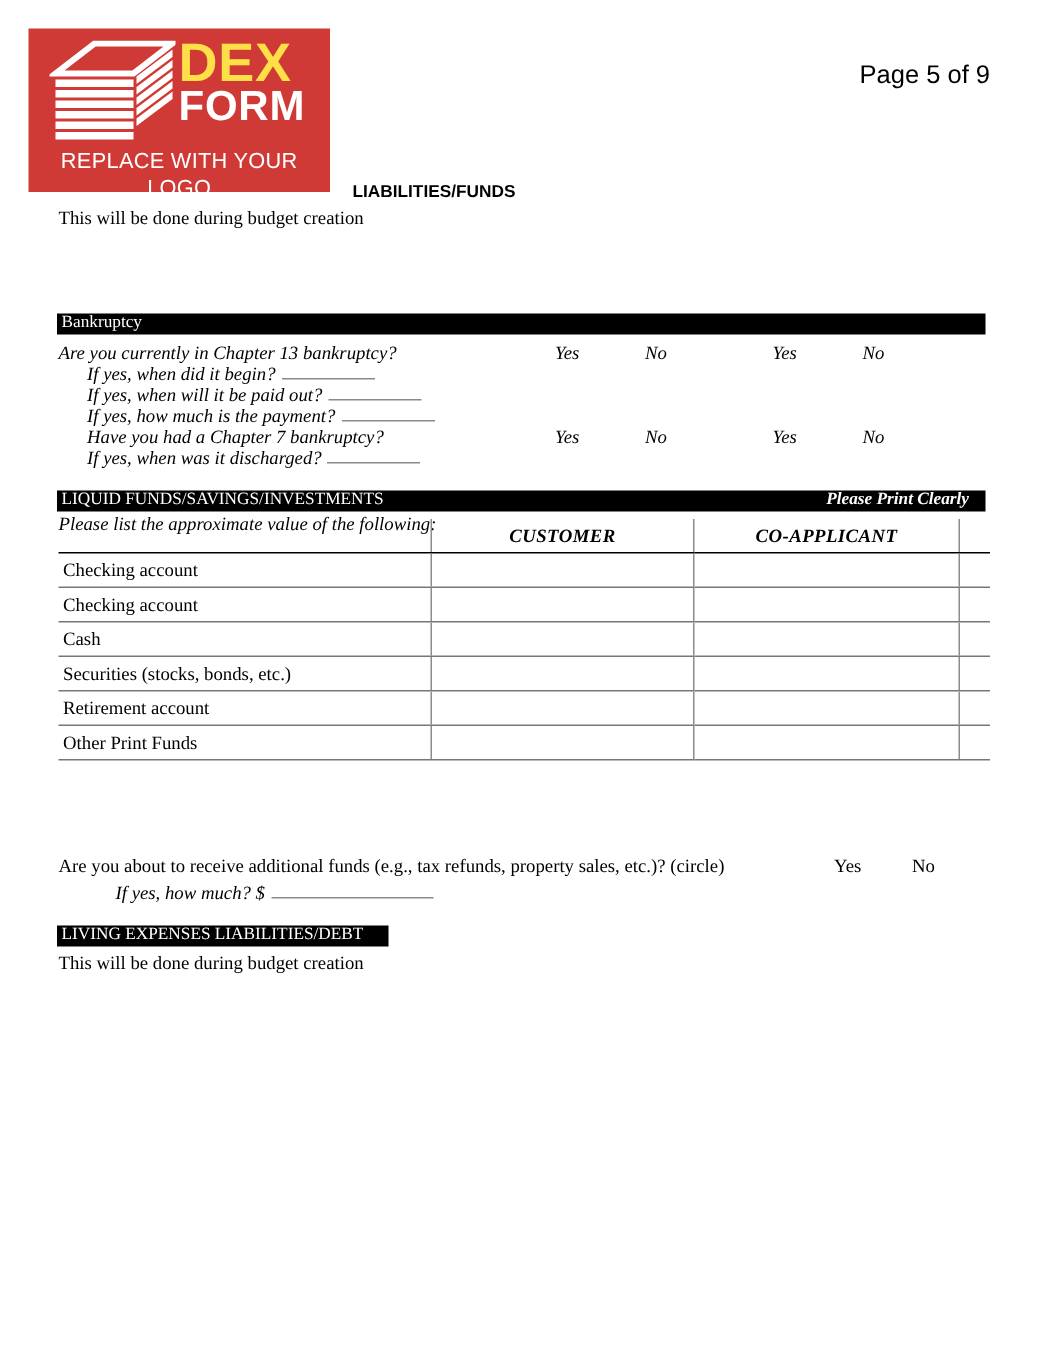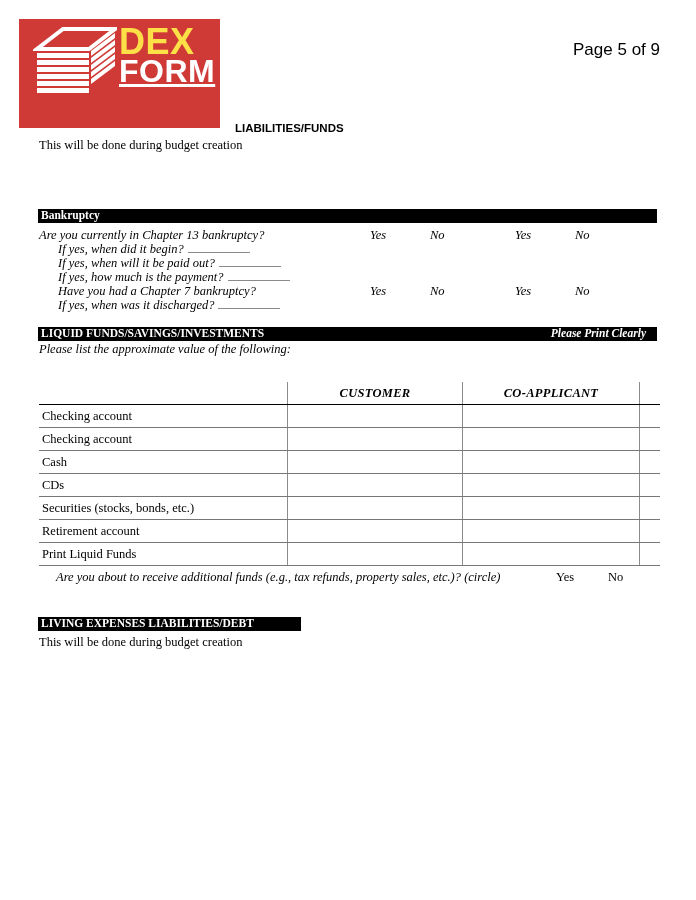--- a/index.html
+++ b/index.html
@@ -51,25 +51,24 @@
     line-height: 30px;
     letter-spacing: 0.5px;
     color: #fde047;
   }
   .logo-word-form {
     position: absolute;
     left: 100px;
     top: 38px;
     font-family: "Liberation Sans", sans-serif;
     font-weight: bold;
-    font-size: 32px;
+    font-size: 28px;
     line-height: 28px;
     letter-spacing: 0.5px;
     color: #ffffff;
-    text-decoration: underline;
   }
   .logo-tagline {
     position: absolute;
     left: 10px;
     top: 80px;
     width: 181px;
     text-align: center;
     font-family: "Liberation Sans", sans-serif;
     font-size: 14.5px;
     line-height: 18px;
@@ -109,37 +108,37 @@
     left: 38px;
     width: 619px;
     background: #000000;
     color: #ffffff;
     height: 14px;
   }
   .bar .bar-title {
     position: absolute;
     left: 3px;
     top: -1px;
-    font-weight: bold;
+    font-weight: normal;
     font-size: 11.5px;
     line-height: 15px;
     white-space: nowrap;
   }
   .bar .bar-right {
     position: absolute;
     right: 11px;
     top: -1px;
     font-weight: bold;
     font-style: italic;
     font-size: 11.5px;
     line-height: 15px;
     white-space: nowrap;
   }
   .bar-short {
-    width: 263px;
+    width: 221px;
   }
 
   
   .q-line {
     position: absolute;
     font-style: italic;
     font-size: 12.5px;
     line-height: 14px;
     white-space: nowrap;
   }
@@ -165,21 +164,21 @@
   .liq-note {
     position: absolute;
     left: 39px;
     top: 342px;
     font-style: italic;
     font-size: 12.5px;
   }
   .fin-table {
     position: absolute;
     left: 39px;
-    top: 382px;
+    top: 346px;
     width: 618px;
     border-collapse: collapse;
     table-layout: fixed;
   }
   .fin-table td {
     padding: 0;
     height: 22px;
     vertical-align: middle;
   }
   .fin-table .col-label { width: 248px; }
@@ -214,24 +213,22 @@
   .fin-table tr.head-row td.col-coapp,
   .fin-table tr.head-row td.col-extra {
     border-left: 1px solid #8c8c8c;
   }
 
   
   .bottom-q {
     position: absolute;
     left: 39px;
     top: 570px;
-    font-style: italic;
-    font-size: 12.5px;
-    white-space: nowrap;
-    margin-left: 17px;
+    font-size: 12.5px;
+    white-space: nowrap;
   }
   .bottom-sub {
     position: absolute;
     left: 77px;
     top: 588px;
     font-style: italic;
     font-size: 12.5px;
     white-space: nowrap;
   }
   .bottom-yes {
@@ -274,20 +271,21 @@
           <polygon points="58,24 82,6 82,11 58,29"></polygon>
           <polygon points="58,31 82,13 82,18 58,36"></polygon>
           <polygon points="58,38 82,20 82,25 58,43"></polygon>
           <polygon points="58,45 82,27 82,32 58,50"></polygon>
           <polygon points="58,52 82,34 82,39 58,57"></polygon>
         </g>
       </svg>
     </div>
     <div class="logo-word-dex">DEX</div>
     <div class="logo-word-form">FORM</div>
+    <div class="logo-tagline">REPLACE WITH YOUR LOGO</div>
   </div>
 
   <div class="page-number">Page 5 of 9</div>
 
   <div class="top-section-title">LIABILITIES/FUNDS</div>
   <div class="top-section-note">This will be done during budget creation</div>
 
   <div class="bar" style="top:209px;">
     <span class="bar-title">Bankruptcy</span>
   </div>
@@ -335,48 +333,45 @@
           <td class="col-coapp"></td>
           <td class="col-extra"></td>
         </tr>
         <tr class="data-row">
           <td class="col-label">Cash</td>
           <td class="col-cust"></td>
           <td class="col-coapp"></td>
           <td class="col-extra"></td>
         </tr>
         <tr class="data-row">
-          <td class="col-label">CDs</td>
-          <td class="col-cust"></td>
-          <td class="col-coapp"></td>
-          <td class="col-extra"></td>
-        </tr>
-        <tr class="data-row">
           <td class="col-label">Securities (stocks, bonds, etc.)</td>
           <td class="col-cust"></td>
           <td class="col-coapp"></td>
           <td class="col-extra"></td>
         </tr>
         <tr class="data-row">
           <td class="col-label">Retirement account</td>
           <td class="col-cust"></td>
           <td class="col-coapp"></td>
           <td class="col-extra"></td>
         </tr>
         <tr class="data-row">
-          <td class="col-label">Print Liquid Funds</td>
+          <td class="col-label">Other Print Funds</td>
           <td class="col-cust"></td>
           <td class="col-coapp"></td>
           <td class="col-extra"></td>
         </tr>
       </tbody>
   </table>
 
   <div class="bottom-q">Are you about to receive additional funds (e.g., tax refunds, property sales, etc.)? (circle)</div>
   <div class="bottom-yes">Yes</div>
   <div class="bottom-no">No</div>
+  <div class="bottom-sub">
+    <span>If yes, how much?  $</span><span class="blank-line" id="sub-blank" style="width: 108px;"></span>
+  </div>
 
   <div class="bar bar-short" style="top:617px;">
     <span class="bar-title">LIVING EXPENSES   LIABILITIES/DEBT</span>
   </div>
   <div class="bottom-note">This will be done during budget creation</div>
 
 </div>
 
 </body></html>

